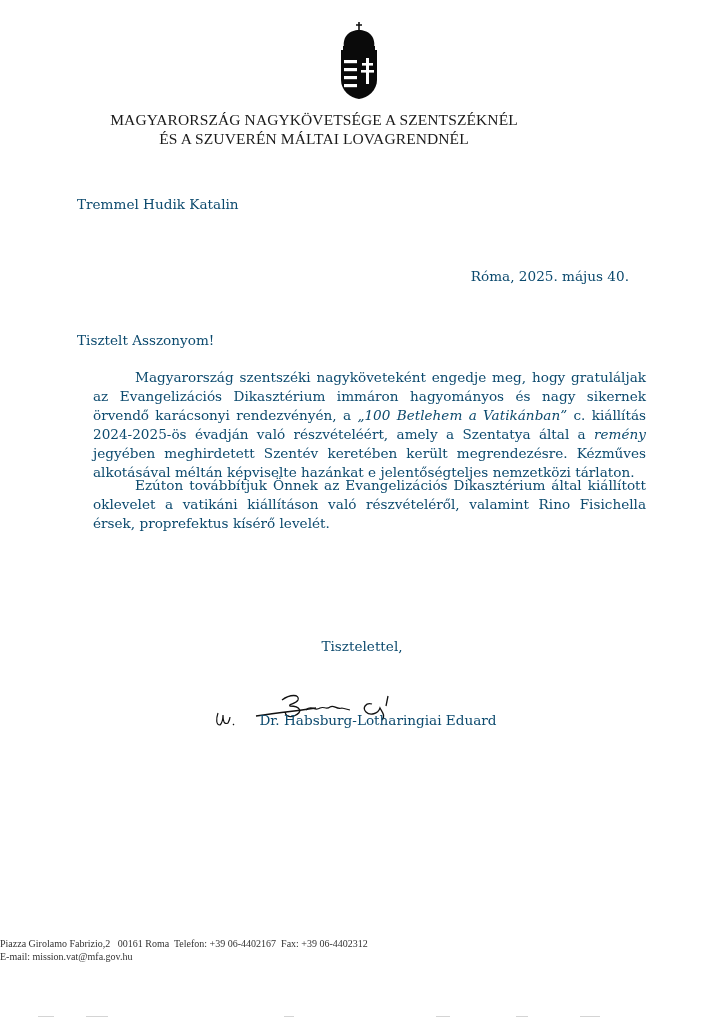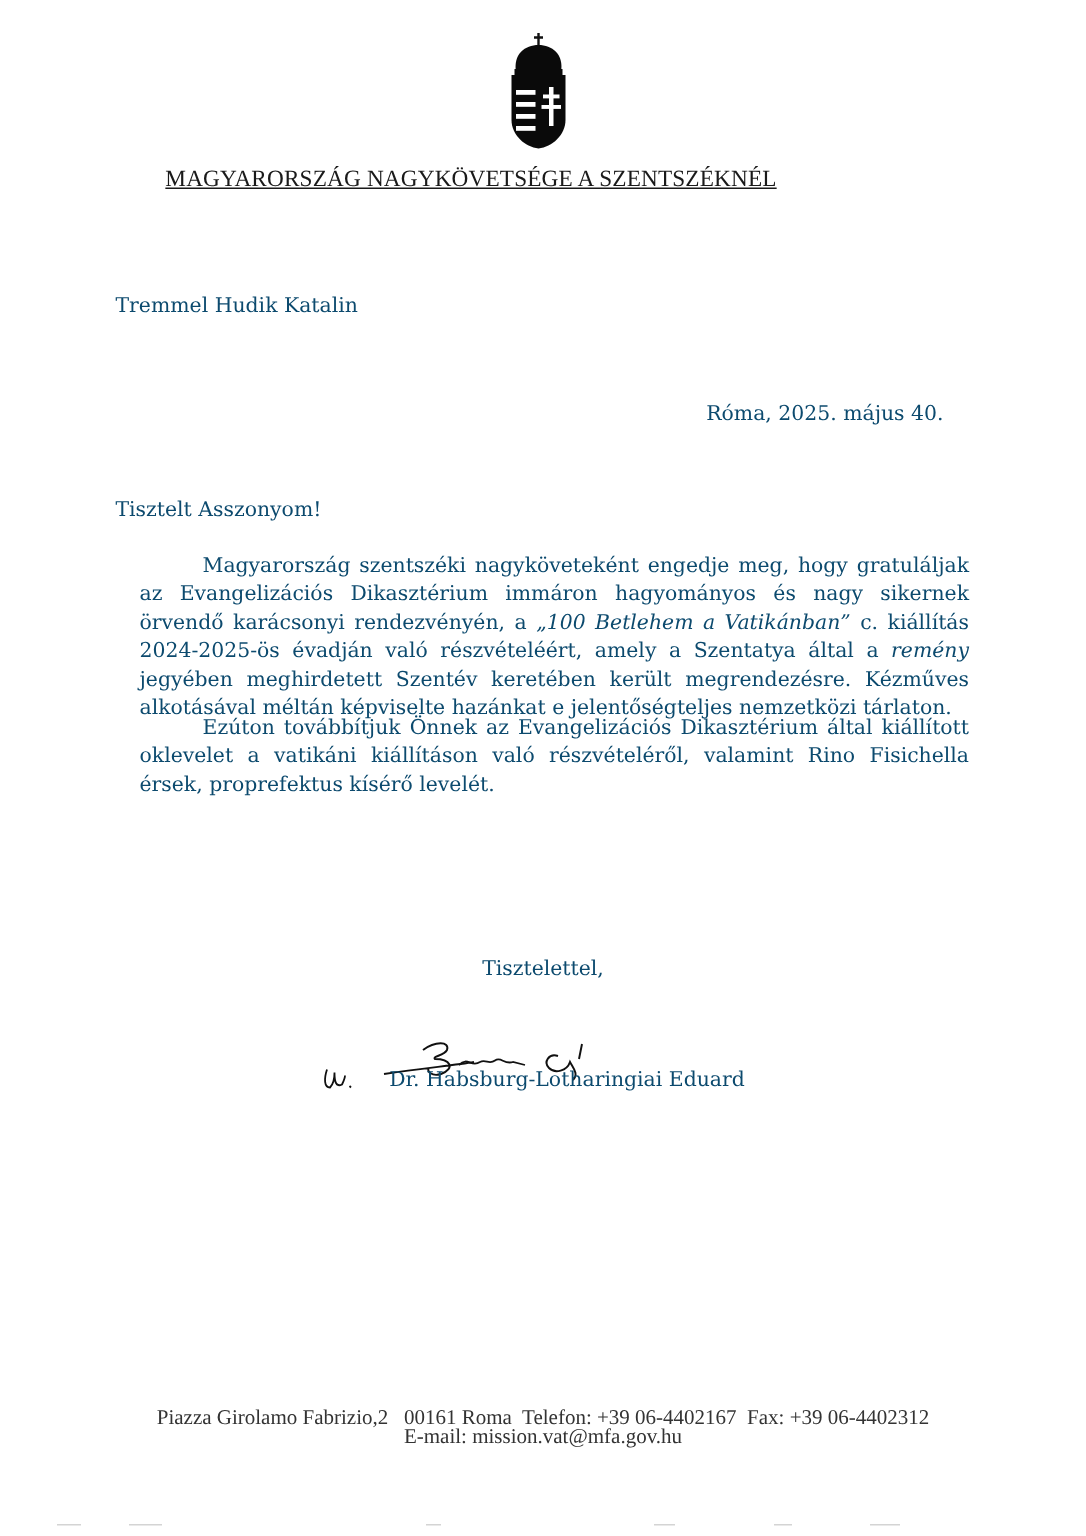--- a/index.html
+++ b/index.html
@@ -1,39 +1,39 @@
 <!DOCTYPE html>
 <html><head>
 <meta charset="utf-8">
 <style>
   html, body { margin: 0; padding: 0; background: #ffffff; }
   body { width: 724px; height: 1024px; position: relative; overflow: hidden; color: #111; }
   .page { position: absolute; left: 0; top: 0; width: 724px; height: 1024px; background: #fff; }
   .crest { position: absolute; left: 336px; top: 22px; width: 46px; height: 78px; }
   .header { position: absolute; left: 0; width: 628px; text-align: center;
             font-family: "Liberation Serif", "DejaVu Serif", serif; font-size: 15.5px;
-            letter-spacing: 0.1px; color: #1a1a1a; text-decoration: underline; }
+            letter-spacing: 0.1px; color: #1a1a1a; }
   .header.l1 { top: 111px; }
   .header.l2 { top: 130px; }
   .body-text { font-family: "DejaVu Serif", "Liberation Serif", serif; font-size: 13.6px; color: #0c4a6e; }
   .recipient { position: absolute; left: 77px; top: 196px; }
   .date { position: absolute; right: 95px; top: 268px; }
   .salutation { position: absolute; left: 77px; top: 332px; }
   .para { position: absolute; left: 77px; width: 553px; text-align: justify; line-height: 19px; margin: 16px; }
   .para .indent { display: inline-block; width: 42px; }
   .p1 { top: 352px; }
   .p2 { top: 460px; }
   .p3 { top: 518px; }
   .closing { position: absolute; left: 0; width: 724px; text-align: center; top: 638px; }
   .signature { position: absolute; left: 254px; top: 690px; width: 200px; height: 32px; }
   .initial { position: absolute; left: 214px; top: 709px; width: 24px; height: 22px; }
   .signer-name { position: absolute; left: 0; width: 724px; text-align: center; top: 712px; padding-left: 32px; box-sizing: border-box; }
   .signer-title { position: absolute; left: 0; width: 724px; text-align: center; top: 731px; padding-left: 20px; box-sizing: border-box; }
-  .footer { position: absolute; left: 0; width: 724px; text-align: center;
-            font-family: "Liberation Serif", "DejaVu Serif", serif; font-size: 14px; color: #333; }
+  .footer { position: absolute; left: 0; width: 724px; 
+            font-family: "Liberation Serif", "DejaVu Serif", serif; font-size: 10px; color: #333; }
   .footer.f1 { top: 938px; }
   .footer.f2 { top: 951px; }
   .scan-specks { position: absolute; left: 0; top: 1016px; width: 724px; height: 3px; }
   .speck { position: absolute; top: 0; height: 1px; background: #d4d4d4; }
   em { font-style: italic; }
 </style>
 </head>
 <body>
 
 <div class="page">
@@ -51,20 +51,21 @@
     <rect x="8" y="46" width="13" height="3.2" fill="#fff"></rect>
     <rect x="8" y="54" width="13" height="3.2" fill="#fff"></rect>
     <rect x="8" y="62" width="13" height="3.2" fill="#fff"></rect>
 
     <rect x="30" y="36" width="3" height="26" fill="#fff"></rect>
     <rect x="26" y="41" width="11" height="2.6" fill="#fff"></rect>
     <rect x="25" y="48" width="13" height="2.6" fill="#fff"></rect>
   </svg>
 
   <div class="header l1">MAGYARORSZÁG NAGYKÖVETSÉGE A SZENTSZÉKNÉL</div>
+  <div class="header l2">ÉS A SZUVERÉN MÁLTAI LOVAGRENDNÉL</div>
 
   <div class="body-text recipient">Tremmel Hudik Katalin</div>
   <div class="body-text date">Róma, 2025. május 40.</div>
   <div class="body-text salutation">Tisztelt Asszonyom!</div>
 
   <p class="body-text para p1"><span class="indent"></span><span>Magyarország szentszéki nagyköveteként engedje meg, hogy gratuláljak az Evangelizációs Dikasztérium immáron hagyományos és nagy sikernek örvendő karácsonyi rendezvényén, a </span><em>„100 Betlehem a Vatikánban”</em><span> c. kiállítás 2024-2025-ös évadján való részvételéért, amely a Szentatya által a </span><em>remény</em><span> jegyében meghirdetett Szentév keretében került megrendezésre. Kézműves alkotásával méltán képviselte hazánkat e jelentőségteljes nemzetközi tárlaton.</span></p>
 
   <p class="body-text para p2"><span class="indent"></span><span>Ezúton továbbítjuk Önnek az Evangelizációs Dikasztérium által kiállított oklevelet a vatikáni kiállításon való részvételéről, valamint Rino Fisichella érsek, proprefektus kísérő levelét.</span></p>
 
 

